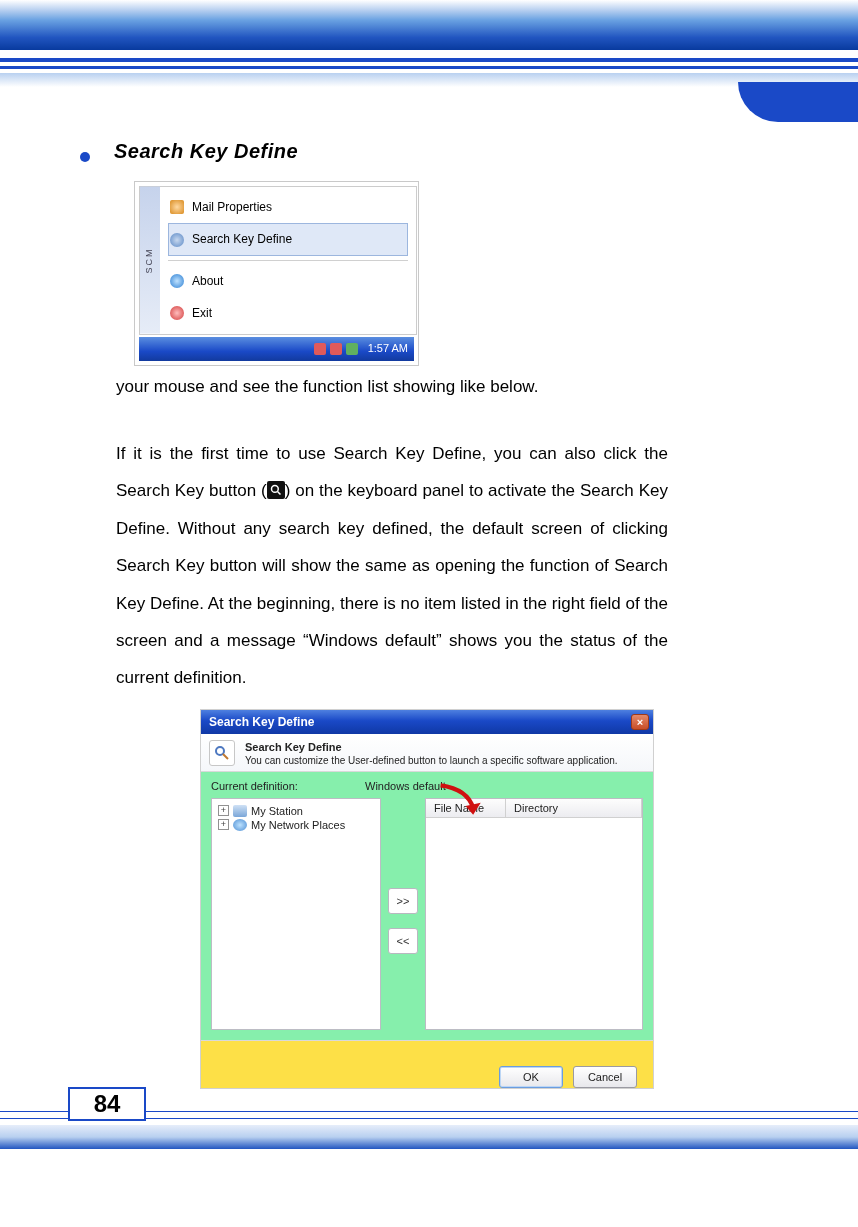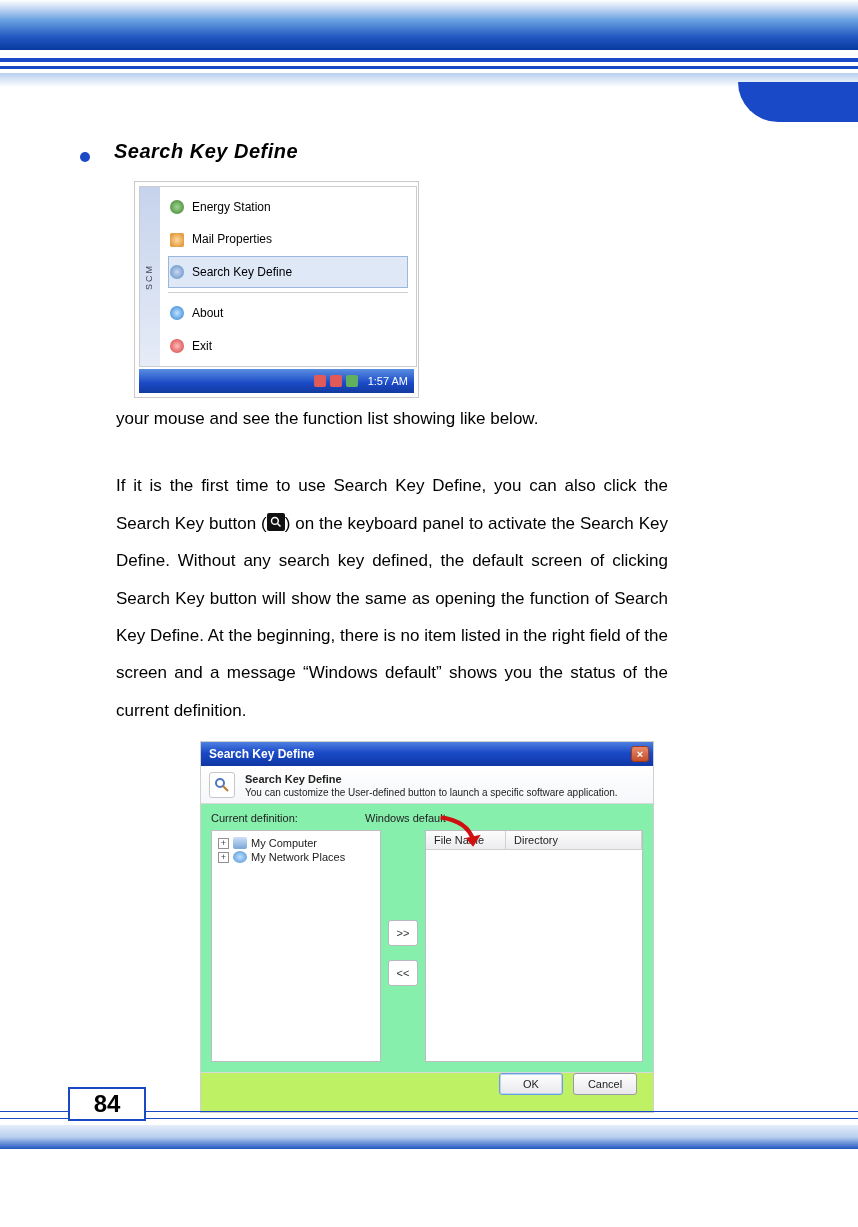--- a/index.html
+++ b/index.html
@@ -170,22 +170,22 @@
     flex: 1; height: 232px; background: #fff; border: 1px solid #bcbcc4;
   }
   .list-head { display: flex; border-bottom: 1px solid #d0d0d0; }
   .list-col {
     padding: 3px 8px; font-size: 11px; border-right: 1px solid #d0d0d0;
     background: linear-gradient(#fdfdfd, #ececf0);
   }
   .col-fn { width: 80px; }
   .col-dir { flex: 1; }
   .dlg-footer {
-    height: 40px; display: flex; align-items: flex-start; justify-content: flex-end;
-    padding-right: 16px; border-top: 1px solid #d9d9d9; background: #bef264;
+    height: 48px; display: flex; align-items: flex-end; justify-content: flex-end;
+    padding-right: 16px; border-top: 1px solid #d9d9d9; background: #fde047;
   }
   .dlg-btn {
     min-width: 64px; height: 22px; border: 1px solid #9a9aa2; border-radius: 3px;
     background: linear-gradient(#fff, #e8e8ec); font-size: 11px;
     display: inline-flex; align-items: center; justify-content: center; margin-left: 10px;
   }
   .dlg-btn.ok { border: 1px solid #6a9de0; box-shadow: inset 0 0 0 1px #bcd6f5; }
 
   
   .fig2-rel { position: relative; }
@@ -208,24 +208,20 @@
       <div class="round-dot"></div>
       <div class="heading">Search Key Define</div>
     </div>
 
     <div class="para">
       <div class="wrap-row">
         <div class="float-fig1">
           <div class="tray-fig">
             <div class="tray-left">SCM</div>
             <div class="tray-menu">
-              <div class="tray-item">
-                <span class="tray-ico ico-energy"></span>
-                <span>Energy Station</span>
-              </div>
               <div class="tray-item">
                 <span class="tray-ico ico-mail"></span>
                 <span>Mail Properties</span>
               </div>
               <div class="tray-item sel">
                 <span class="tray-ico ico-search"></span>
                 <span>Search Key Define</span>
               </div>
               <div class="tray-sep"></div>
               <div class="tray-item">
@@ -280,21 +276,21 @@
           <div class="dlg-body">
             <div class="cd-row">
               <span class="cd-label">Current definition:</span>
               <span class="cd-val">Windows default</span>
             </div>
             <div class="dlg-panels">
               <div class="tree">
                 <div class="tree-row">
                   <span class="tree-exp">+</span>
                   <span class="tree-ico ico-comp"></span>
-                  <span>My Computer</span>
+                  <span>My Station</span>
                 </div>
                 <div class="tree-row">
                   <span class="tree-exp">+</span>
                   <span class="tree-ico ico-net"></span>
                   <span>My Network Places</span>
                 </div>
               </div>
               <div class="mid-btns">
                 <div class="mid-btn">&gt;&gt;</div>
                 <div class="mid-btn">&lt;&lt;</div>

